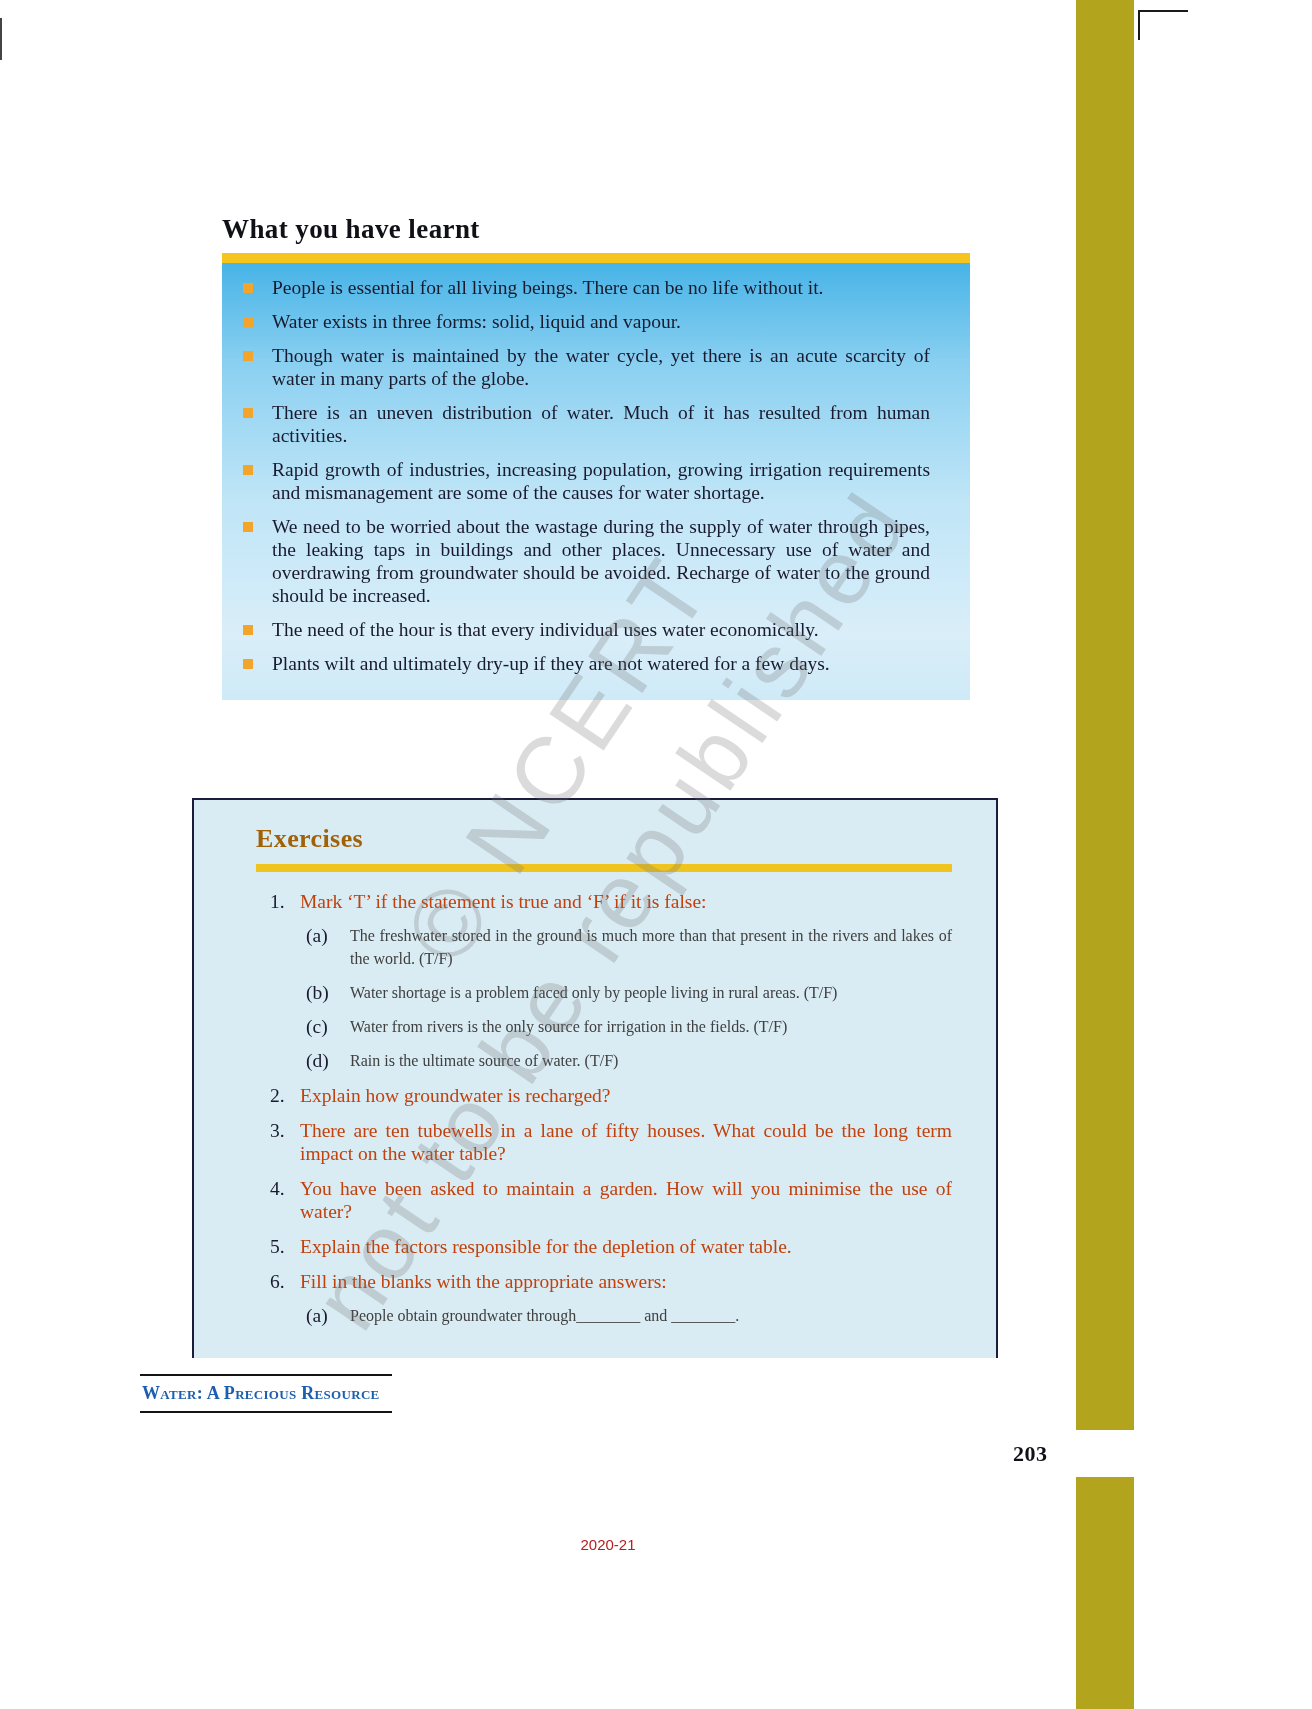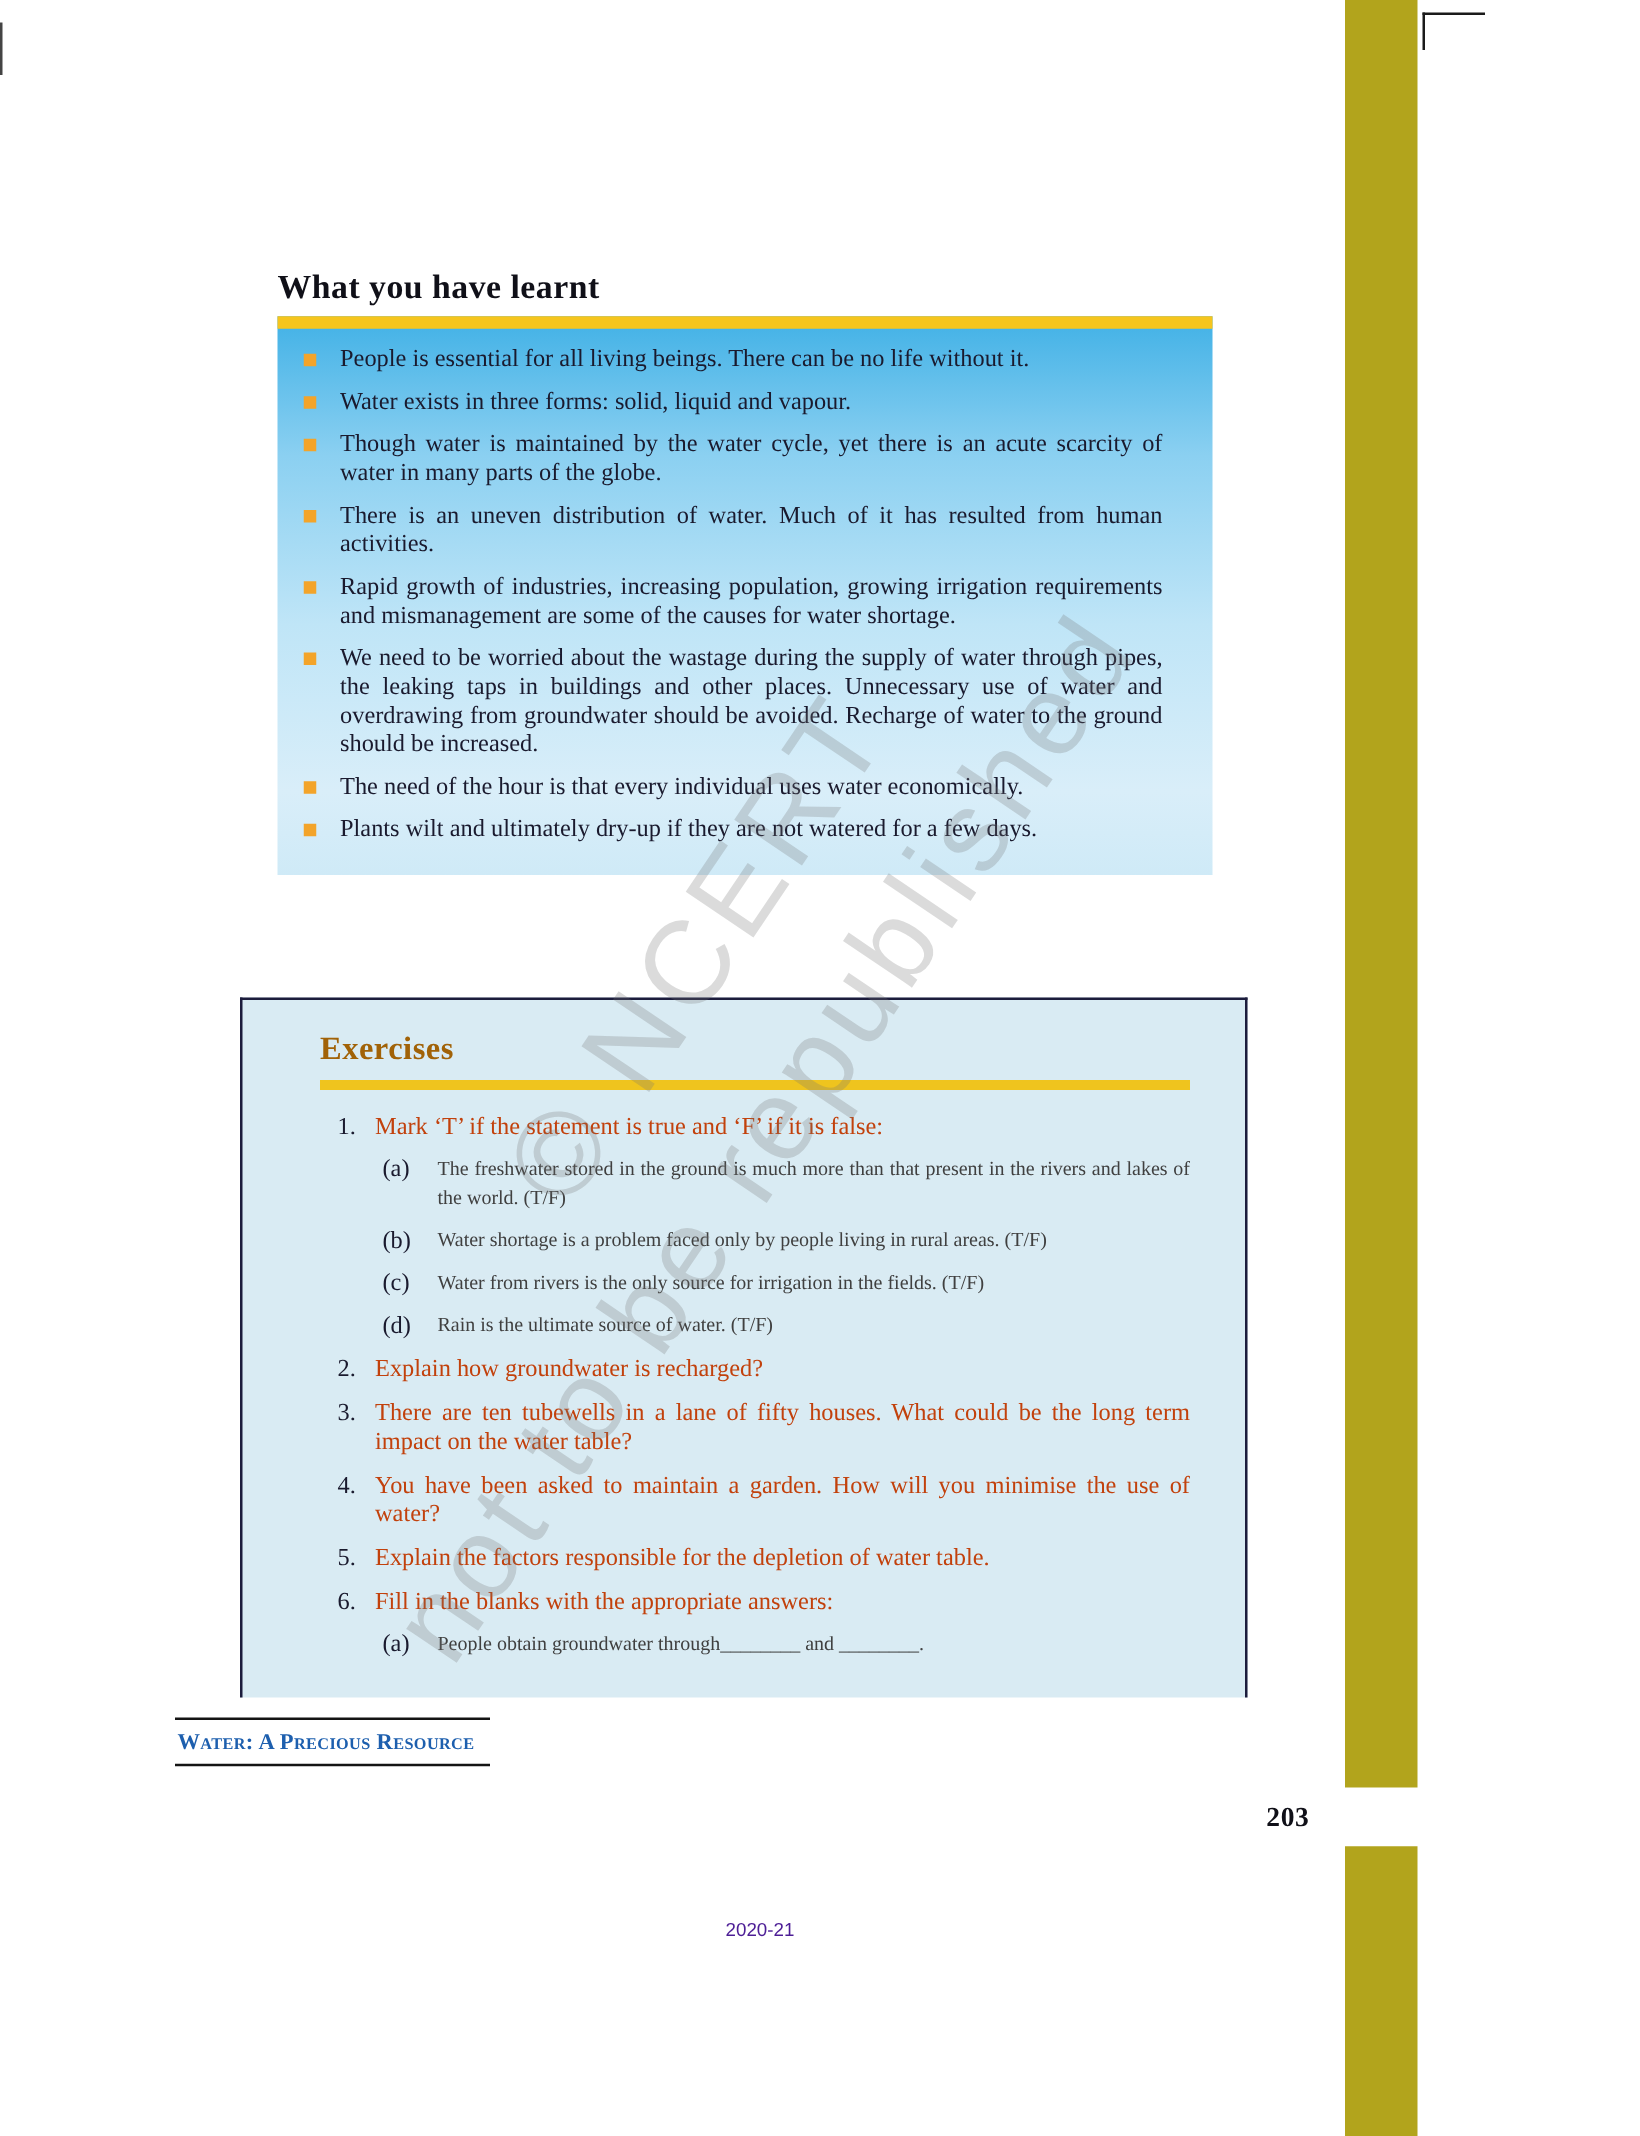--- a/index.html
+++ b/index.html
@@ -43,21 +43,21 @@
 
   
   .footer-left { position:absolute; left:140px; top:1374px; width:252px; }
   .footer-rule { height:2px; background:#141414; }
   .footer-text { font-variant:small-caps; font-weight:bold; font-size:18px; color:#1d5fae;
                  padding:7px 2px 7px 2px; letter-spacing:0.3px; }
   .pageno-box { position:absolute; left:985px; top:1430px; width:150px; height:47px;
                 background:#ffffff; display:flex; align-items:center; }
   .pageno { font-size:22px; font-weight:bold; color:#101018; padding-left:28px; letter-spacing:0.5px; }
   .year-label { position:absolute; left:0; top:1536px; width:1216px; text-align:center;
-                font-family:"Liberation Sans", sans-serif; font-size:15px; color:#4c1d95; }
+                font-family:"Liberation Sans", sans-serif; font-size:15px; color:#b91c1c; }
 
   
   .wm { position:absolute; white-space:nowrap; font-family:"Liberation Sans", sans-serif;
         color:rgba(115,115,115,0.26); pointer-events:none; user-select:none; letter-spacing:6px; }
   .wm1 { left:558px; top:760px; font-size:95px; transform:translate(-50%,-50%) rotate(-56deg); }
   .wm2 { left:612px; top:910px; font-size:92px; transform:translate(-50%,-50%) rotate(-56deg); }
 </style>
 </head>
 <body>
 

